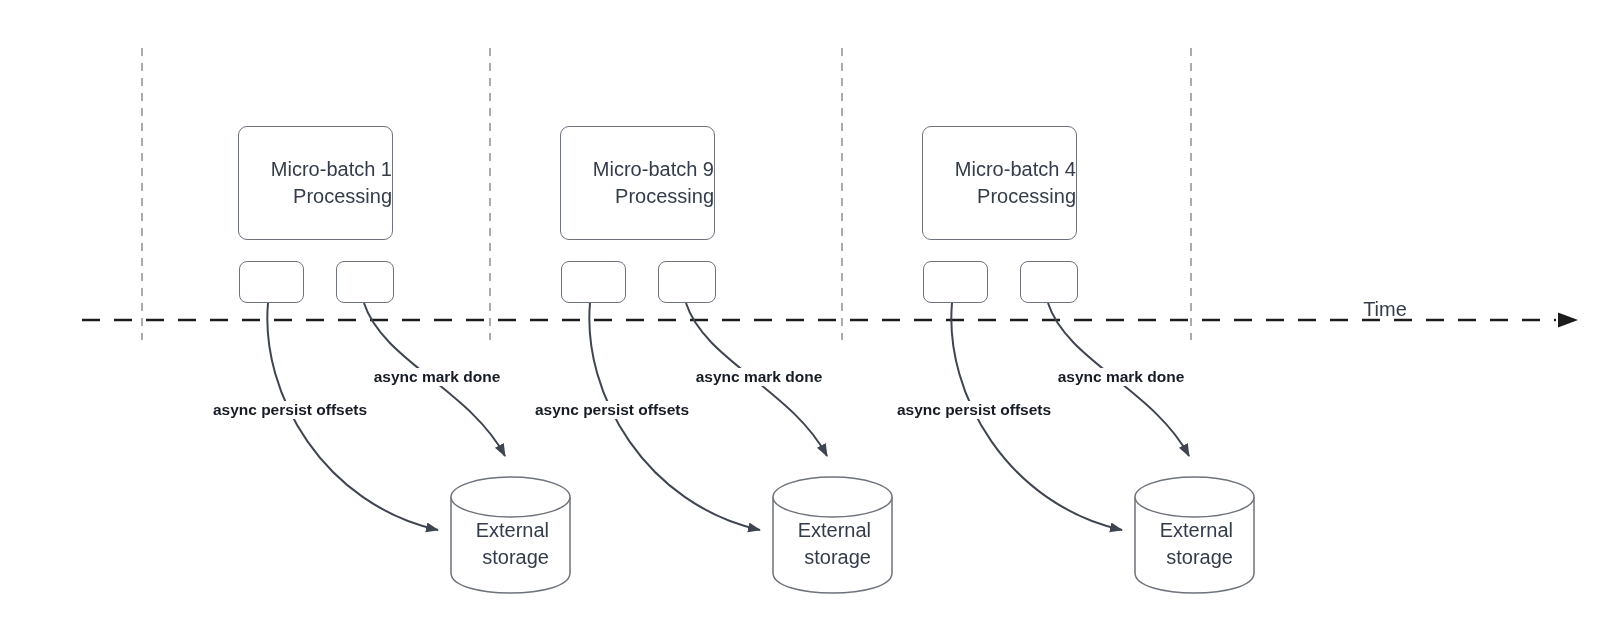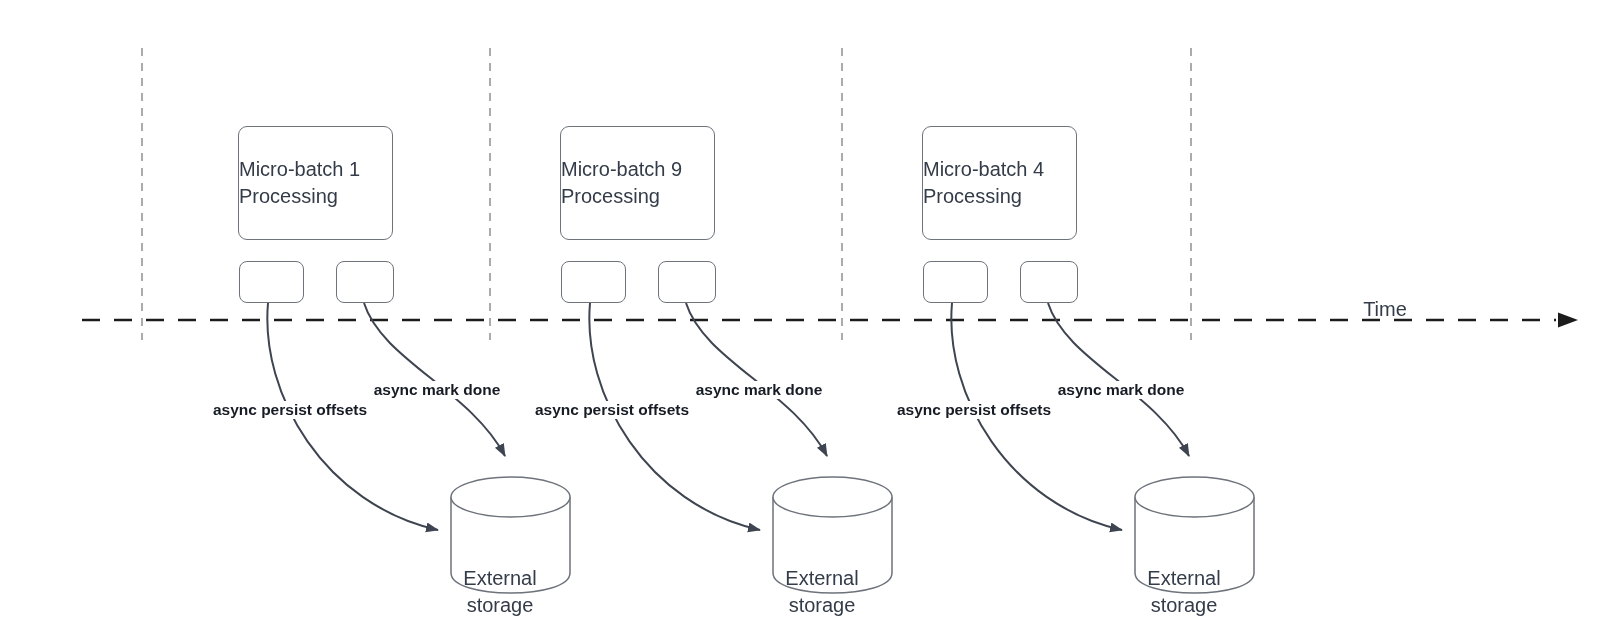--- a/index.html
+++ b/index.html
@@ -26,21 +26,21 @@
   .proc-box {
     position: absolute;
     left: 238px; top: 126px;
     width: 155px; height: 114px;
     box-sizing: border-box;
     border: 1.5px solid #6e737b;
     border-radius: 9px;
     background: #ffffff;
     display: flex;
     flex-direction: column;
-    align-items: flex-start;
+    align-items: flex-end;
     justify-content: center;
     text-align: center;
     color: #343c49;
     font-size: 20px;
     line-height: 27px;
   }
   .slot-box {
     position: absolute;
     top: 261px;
     height: 42px;
@@ -55,30 +55,29 @@
     position: absolute;
     transform: translateX(-50%);
     background: #ffffff;
     padding: 0 4px;
     font-size: 15.5px;
     font-weight: bold;
     color: #161b24;
     white-space: nowrap;
   }
   .persist-label { left: 290px; top: 401px; }
-  .markdone-label { left: 437px; top: 381px; text-align: right; }
+  .markdone-label { left: 437px; top: 368px; text-align: right; }
   .storage-label {
     position: absolute;
     left: 451px; top: 517px;
     width: 98px;
-    text-align: center;
+    text-align: right;
     color: #343c49;
     font-size: 20px;
     line-height: 27px;
-    margin-top: 48px;
   }
   .time-label {
     position: absolute;
     left: 1385px; top: 260px;
     transform: translateX(-50%);
     font-size: 20px;
     color: #343c49;
     margin-top: 38px;
   }
 </style>

